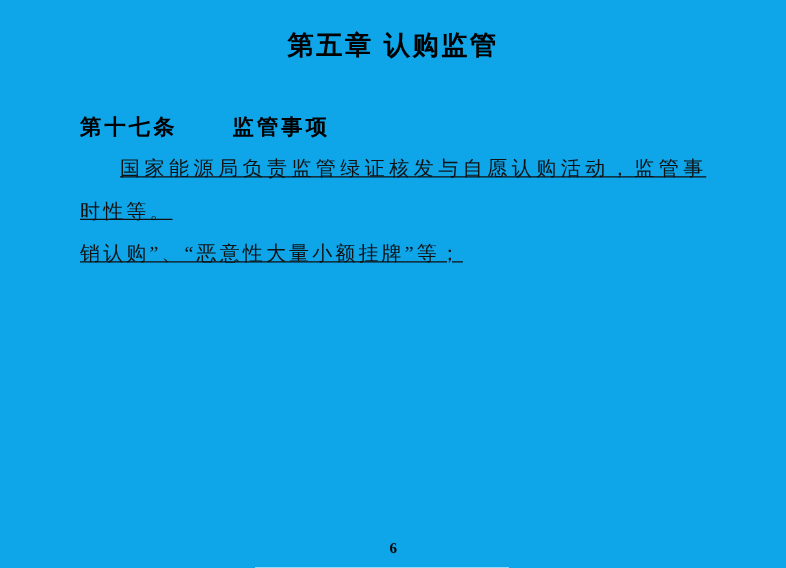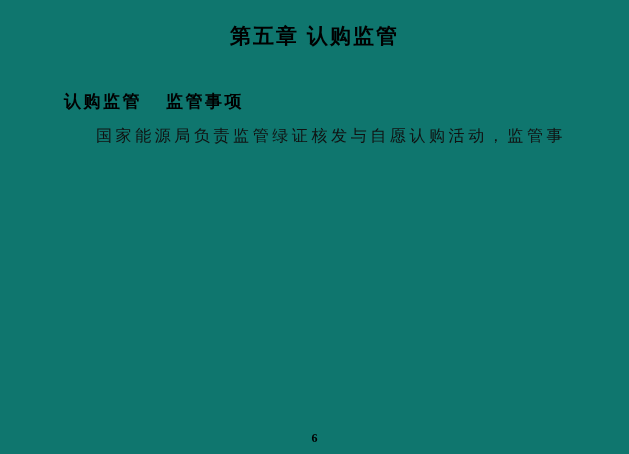--- a/index.html
+++ b/index.html
@@ -4,21 +4,21 @@
 <style>
   html, body {
     margin: 0;
     padding: 0;
     background: #ffffff;
   }
   .page {
     position: relative;
     width: 629px;
     height: 454px;
-    background: #0f766e;
+    background: #0ea5e9;
     overflow: hidden;
     color: #111111;
     font-family: "Liberation Serif", "DejaVu Serif", serif;
   }
   .chapter-title {
     position: absolute;
     top: 22px;
     left: 0;
     width: 100%;
     margin: 0;
@@ -42,26 +42,27 @@
   .article-heading {
     margin: 0;
     font-family: "Liberation Sans", "DejaVu Sans", sans-serif;
     font-size: 17px;
     font-weight: bold;
     color: #000000;
     letter-spacing: 2.5px;
     line-height: 34px;
   }
   .article-heading .article-title {
-    margin-left: 24px;
+    margin-left: 44px;
   }
   .line {
     text-align: justify;
     text-align-last: justify;
     text-justify: inter-character;
+    text-decoration: underline;
   }
   .line.first {
     text-indent: 2em;
   }
   .line.end {
     text-align-last: left;
   }
   .page-number {
     position: absolute;
     left: 0;
@@ -75,27 +76,29 @@
 </style>
 </head>
 <body>
 
 <div class="page">
 
   <h1 class="chapter-title">第五章 认购监管</h1>
 
   <div class="content">
 
-    <h2 class="article-heading"><span>认购监管</span><span class="article-title">监管事项</span></h2>
+    <h2 class="article-heading"><span>第十七条</span><span class="article-title">监管事项</span></h2>
 
     <div class="paragraph">
       <div class="line first">国家能源局负责监管绿证核发与自愿认购活动，监管事</div>
+      <div class="line end">时性等。</div>
     </div>
 
 
     <div class="paragraph">
+      <div class="line end">销认购”、“恶意性大量小额挂牌”等；</div>
     </div>
 
   </div>
 
   <div class="page-number">6</div>
 
 </div>
 
 </body></html>

